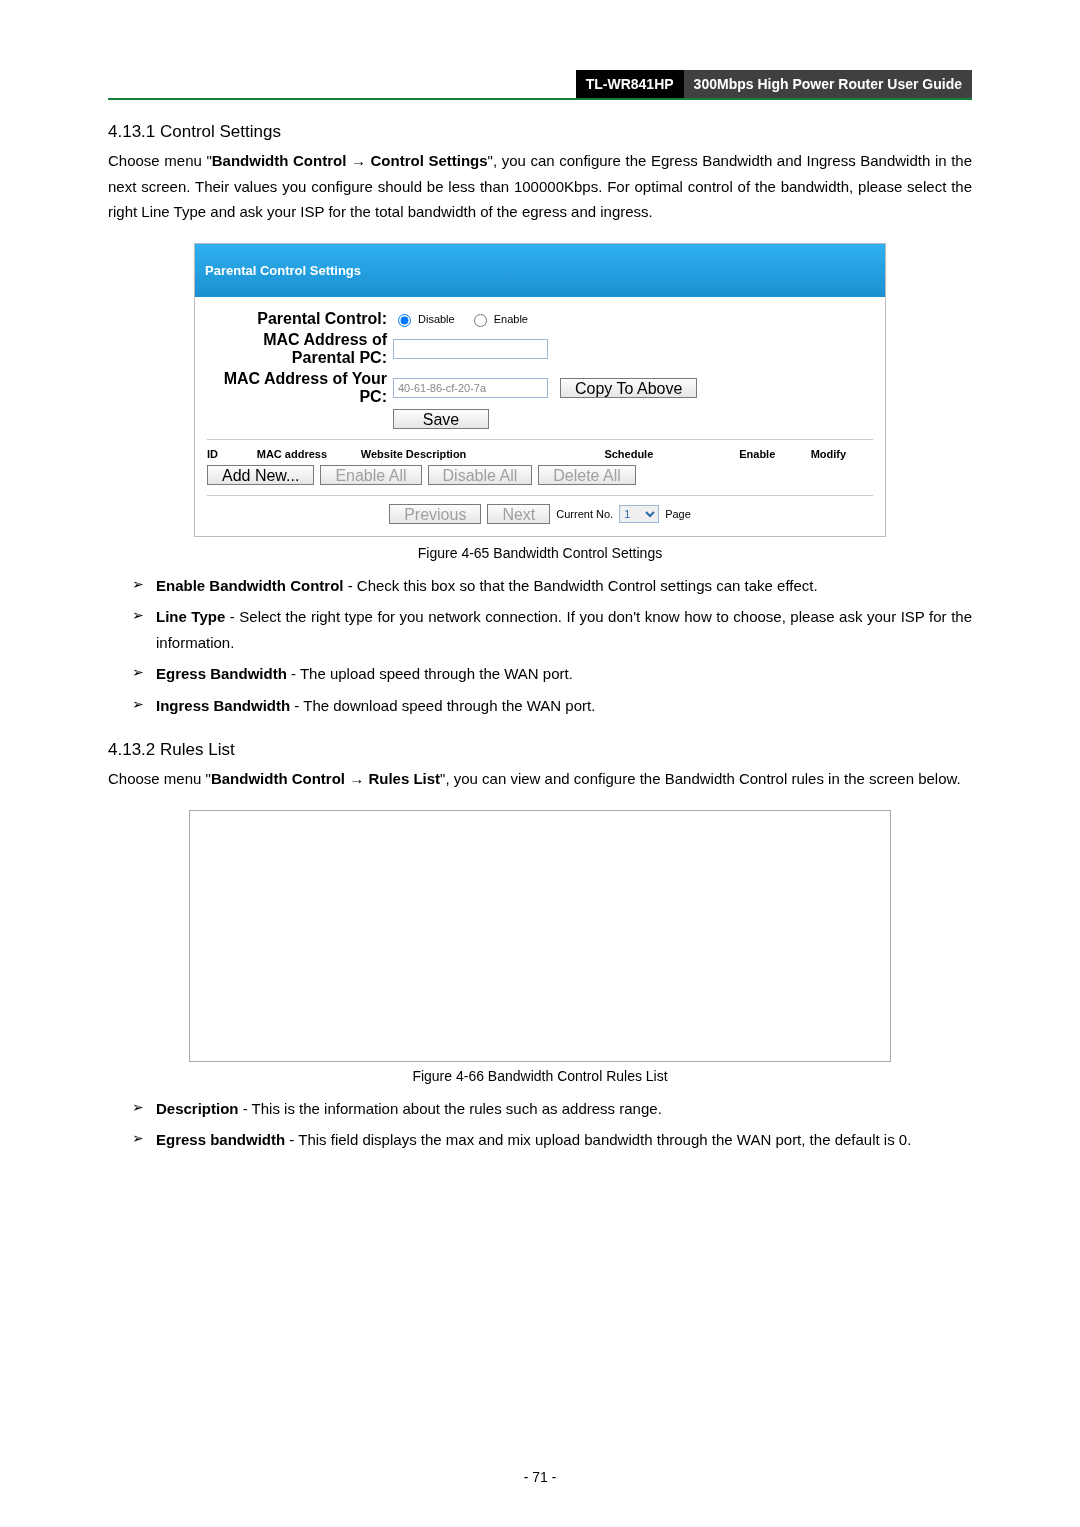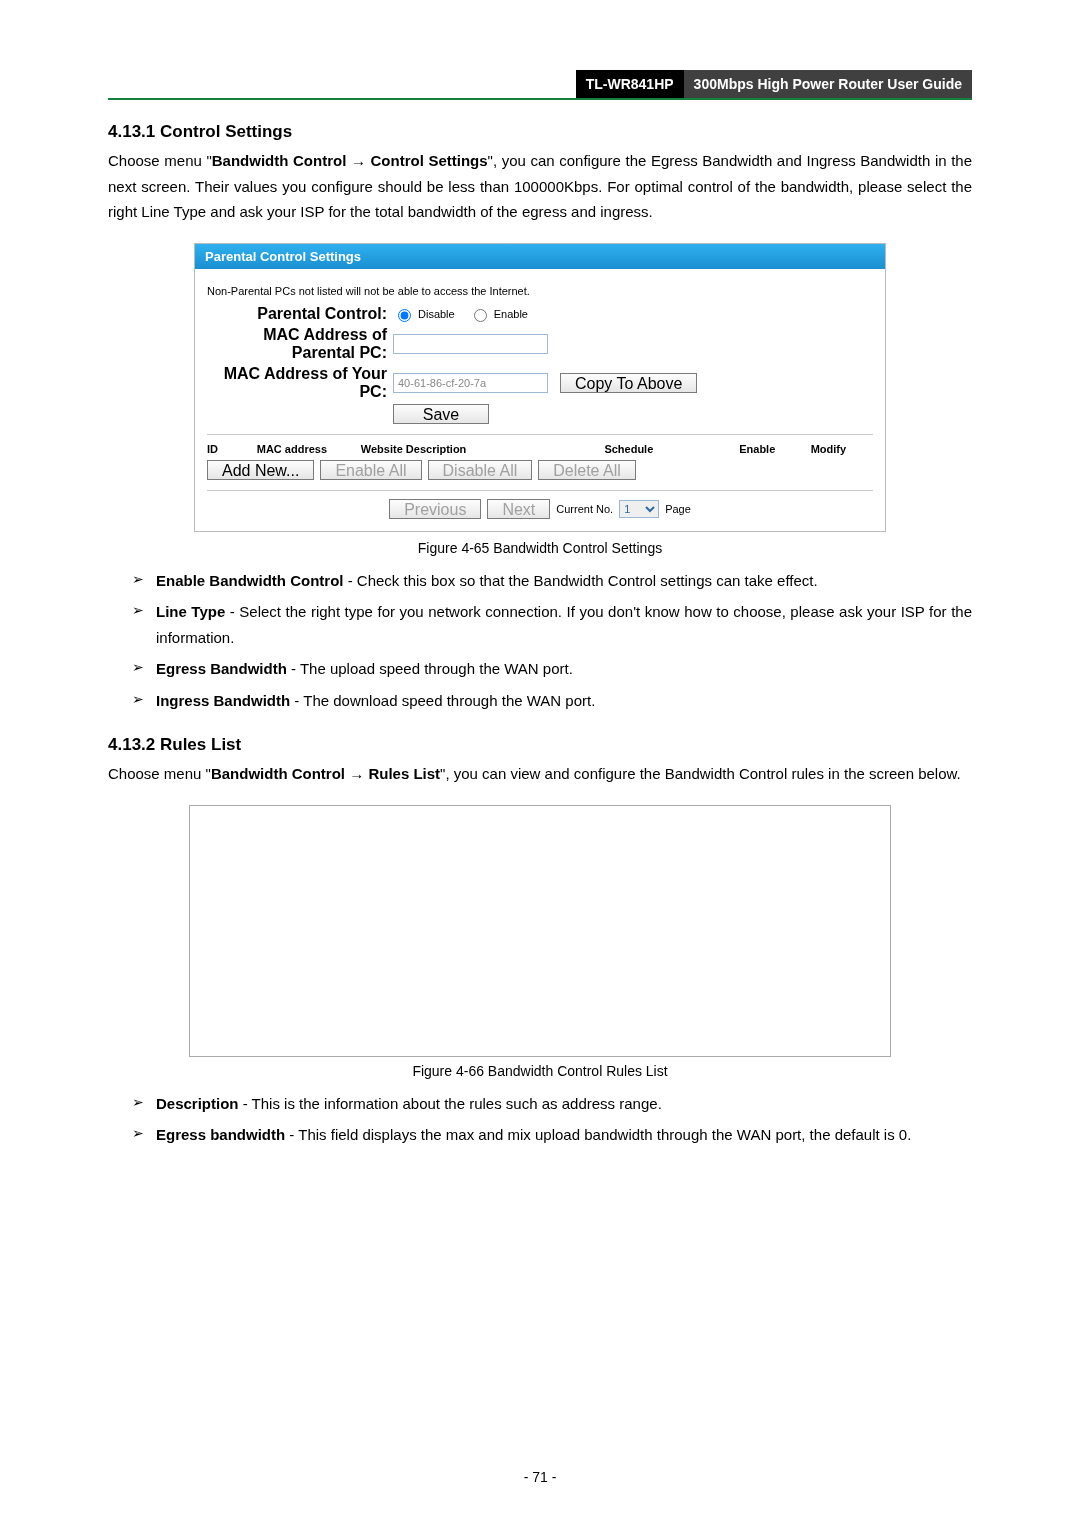--- a/index.html
+++ b/index.html
@@ -39,21 +39,21 @@
     color: #fff;
     font-weight: bold;
     font-size: 14px;
     padding: 4px 10px;
     display: flex;
     align-items: center;
     text-align: right;
   }
 
   .sec-heading {
-    font-weight: bold;
+    font-weight: normal;
     font-size: 17px;
     margin: 22px 0 6px 0;
   }
 
   p.body {
     margin: 4px 0;
     line-height: 1.7;
     text-align: justify;
   }
   .bold { font-weight: bold; }
@@ -66,21 +66,21 @@
     font-family: Tahoma, Arial, sans-serif;
     font-size: 11px;
     color: #000;
     background: #fff;
   }
   .panel-title {
     background: linear-gradient(#2fb0f0, #1a8fd0);
     color: #fff;
     font-weight: bold;
     font-size: 13px;
-    padding: 5px 10px;
+    padding: 19px 10px;
   }
   .panel-body {
     padding: 10px 12px 12px 12px;
   }
   .panel-note {
     font-size: 11px;
     margin: 6px 0 8px 0;
   }
   .form-row {
     display: flex;
@@ -219,21 +219,20 @@
 
   <p class="body">
     <span>Choose menu "</span><span class="bold">Bandwidth Control</span>
     <span class="arrow bold"> → </span>
     <span class="bold">Control Settings</span><span>", you can configure the Egress Bandwidth and Ingress Bandwidth in the next screen. Their values you configure should be less than 100000Kbps. For optimal control of the bandwidth, please select the right Line Type and ask your ISP for the total bandwidth of the egress and ingress.</span>
   </p>
 
   <div class="panel-wrap">
     <div class="panel-title">Parental Control Settings</div>
     <div class="panel-body">
-      <div class="panel-note">Non-Parental PCs not listed will not be able to access the Internet.</div>
 
       <div class="form-row">
         <div class="form-label">Parental Control:</div>
         <label class="form-radio">
           <input type="radio" checked="" style="">
           <span>Disable</span>
         </label>
         <label class="form-radio">
           <input type="radio" style="">
           <span>Enable</span>

